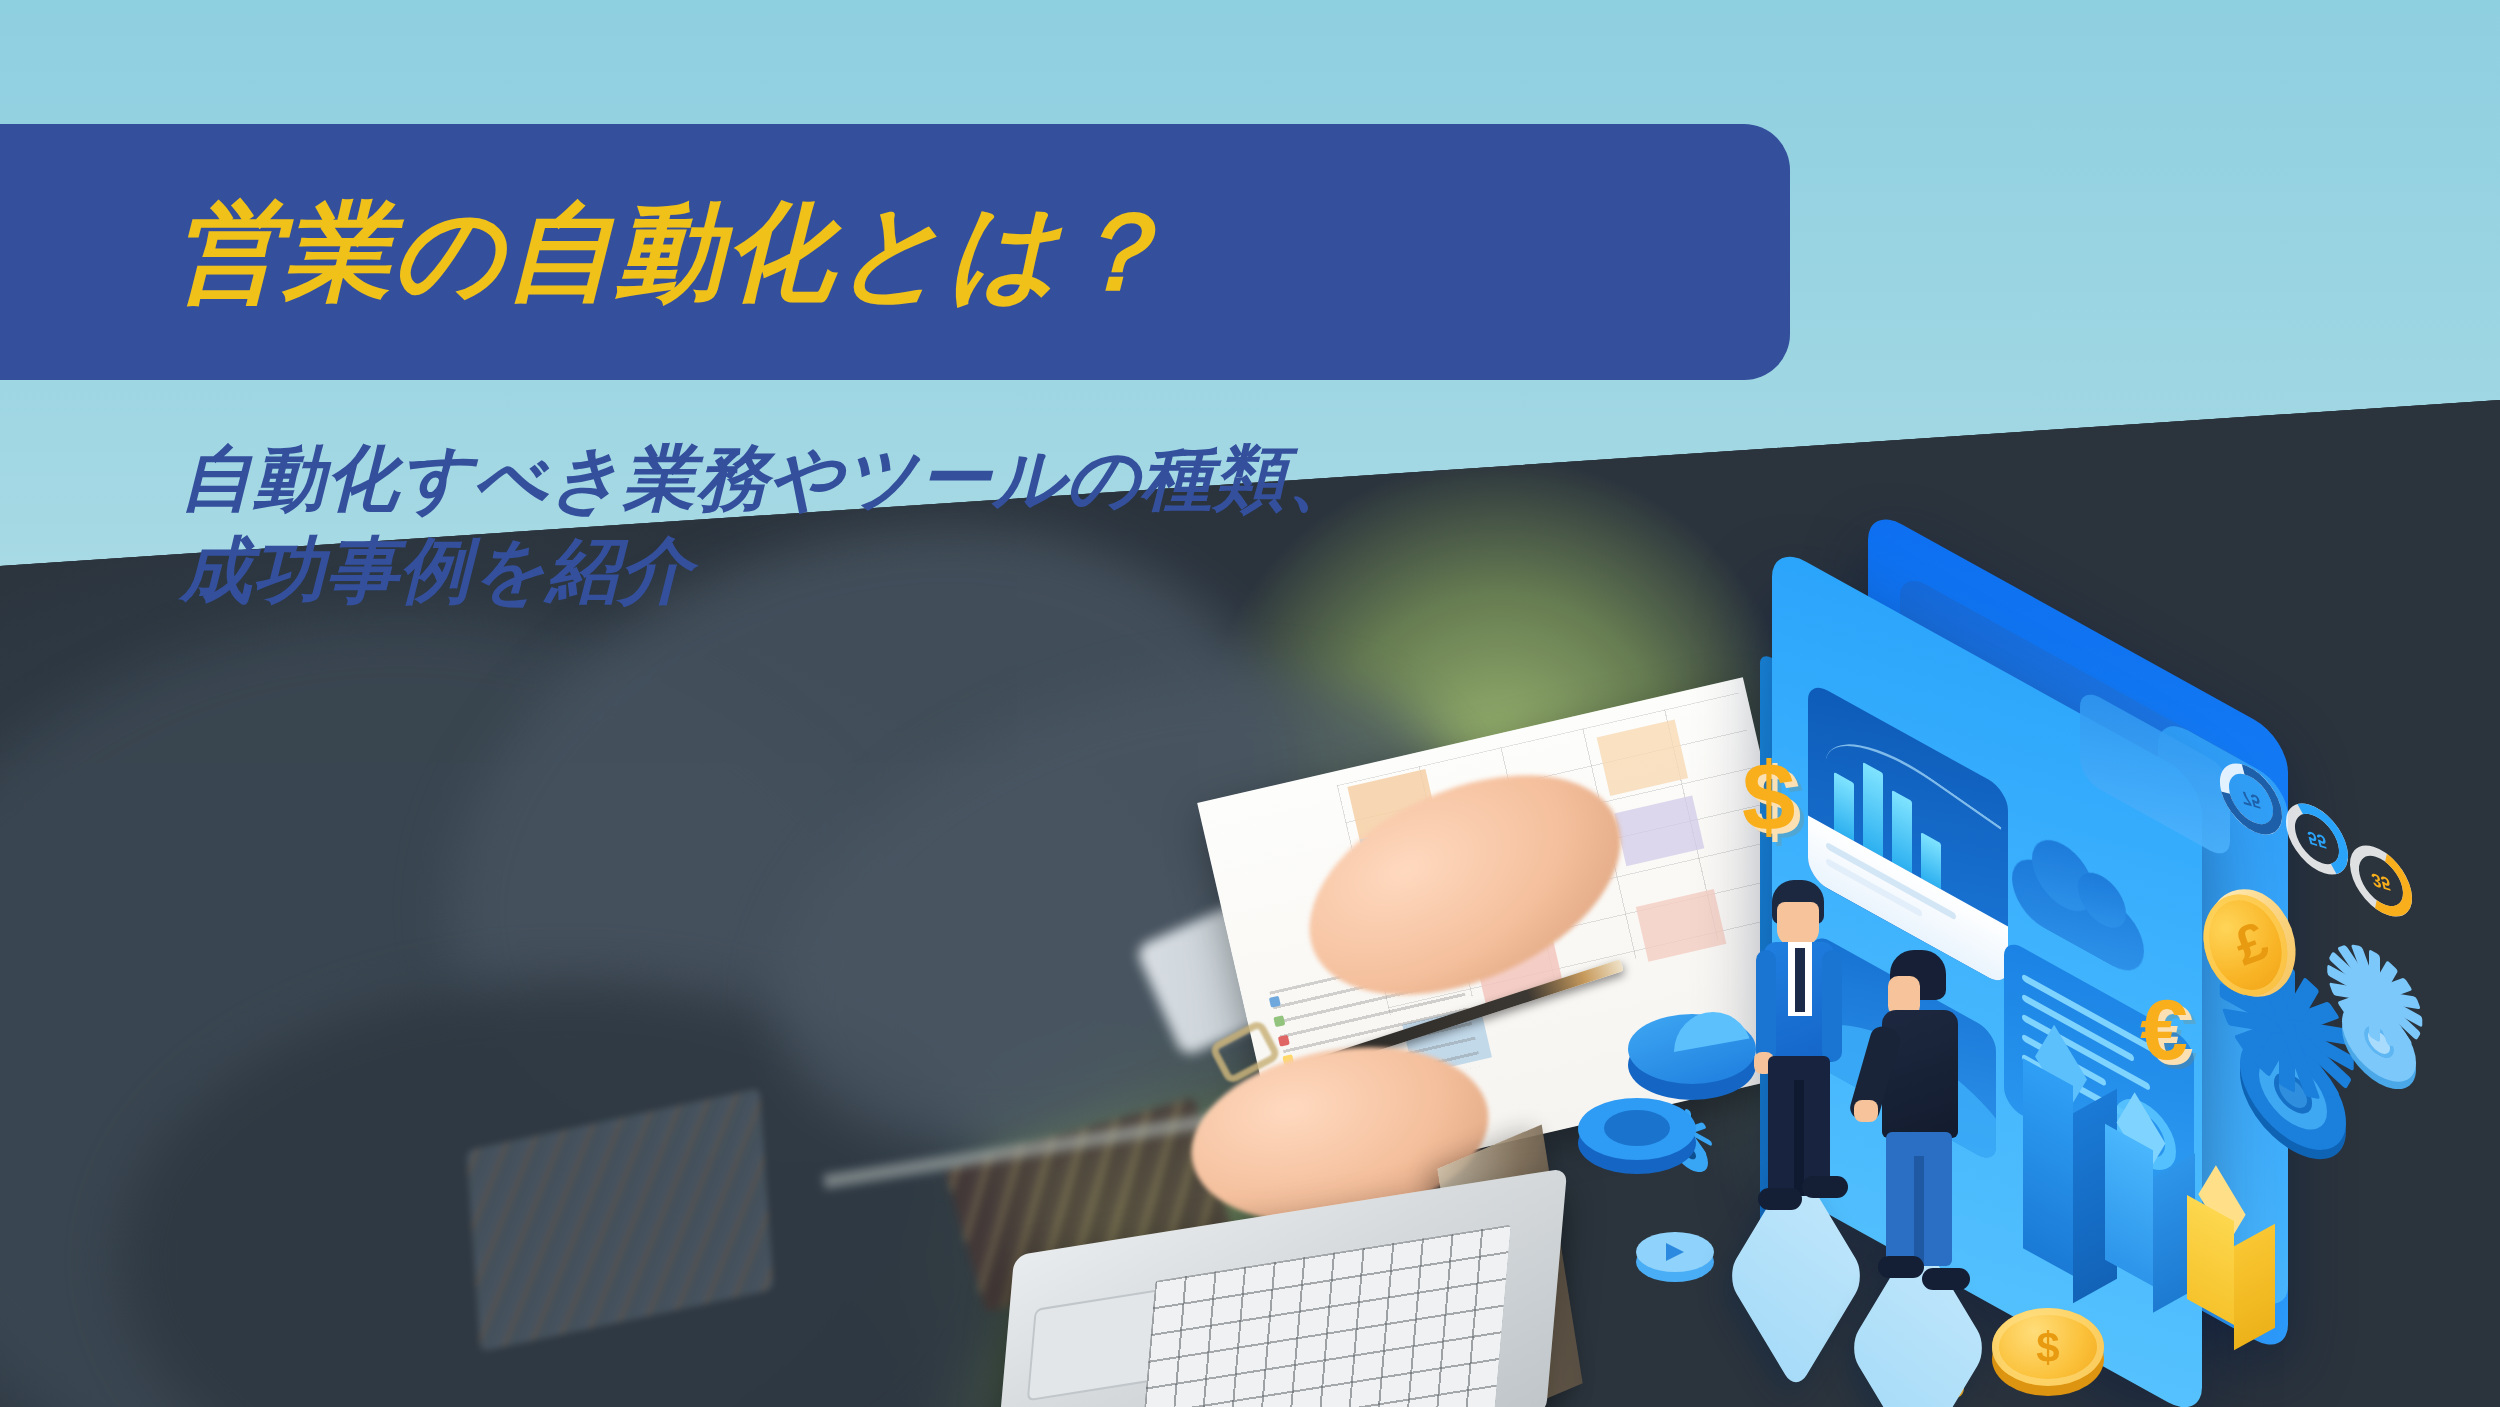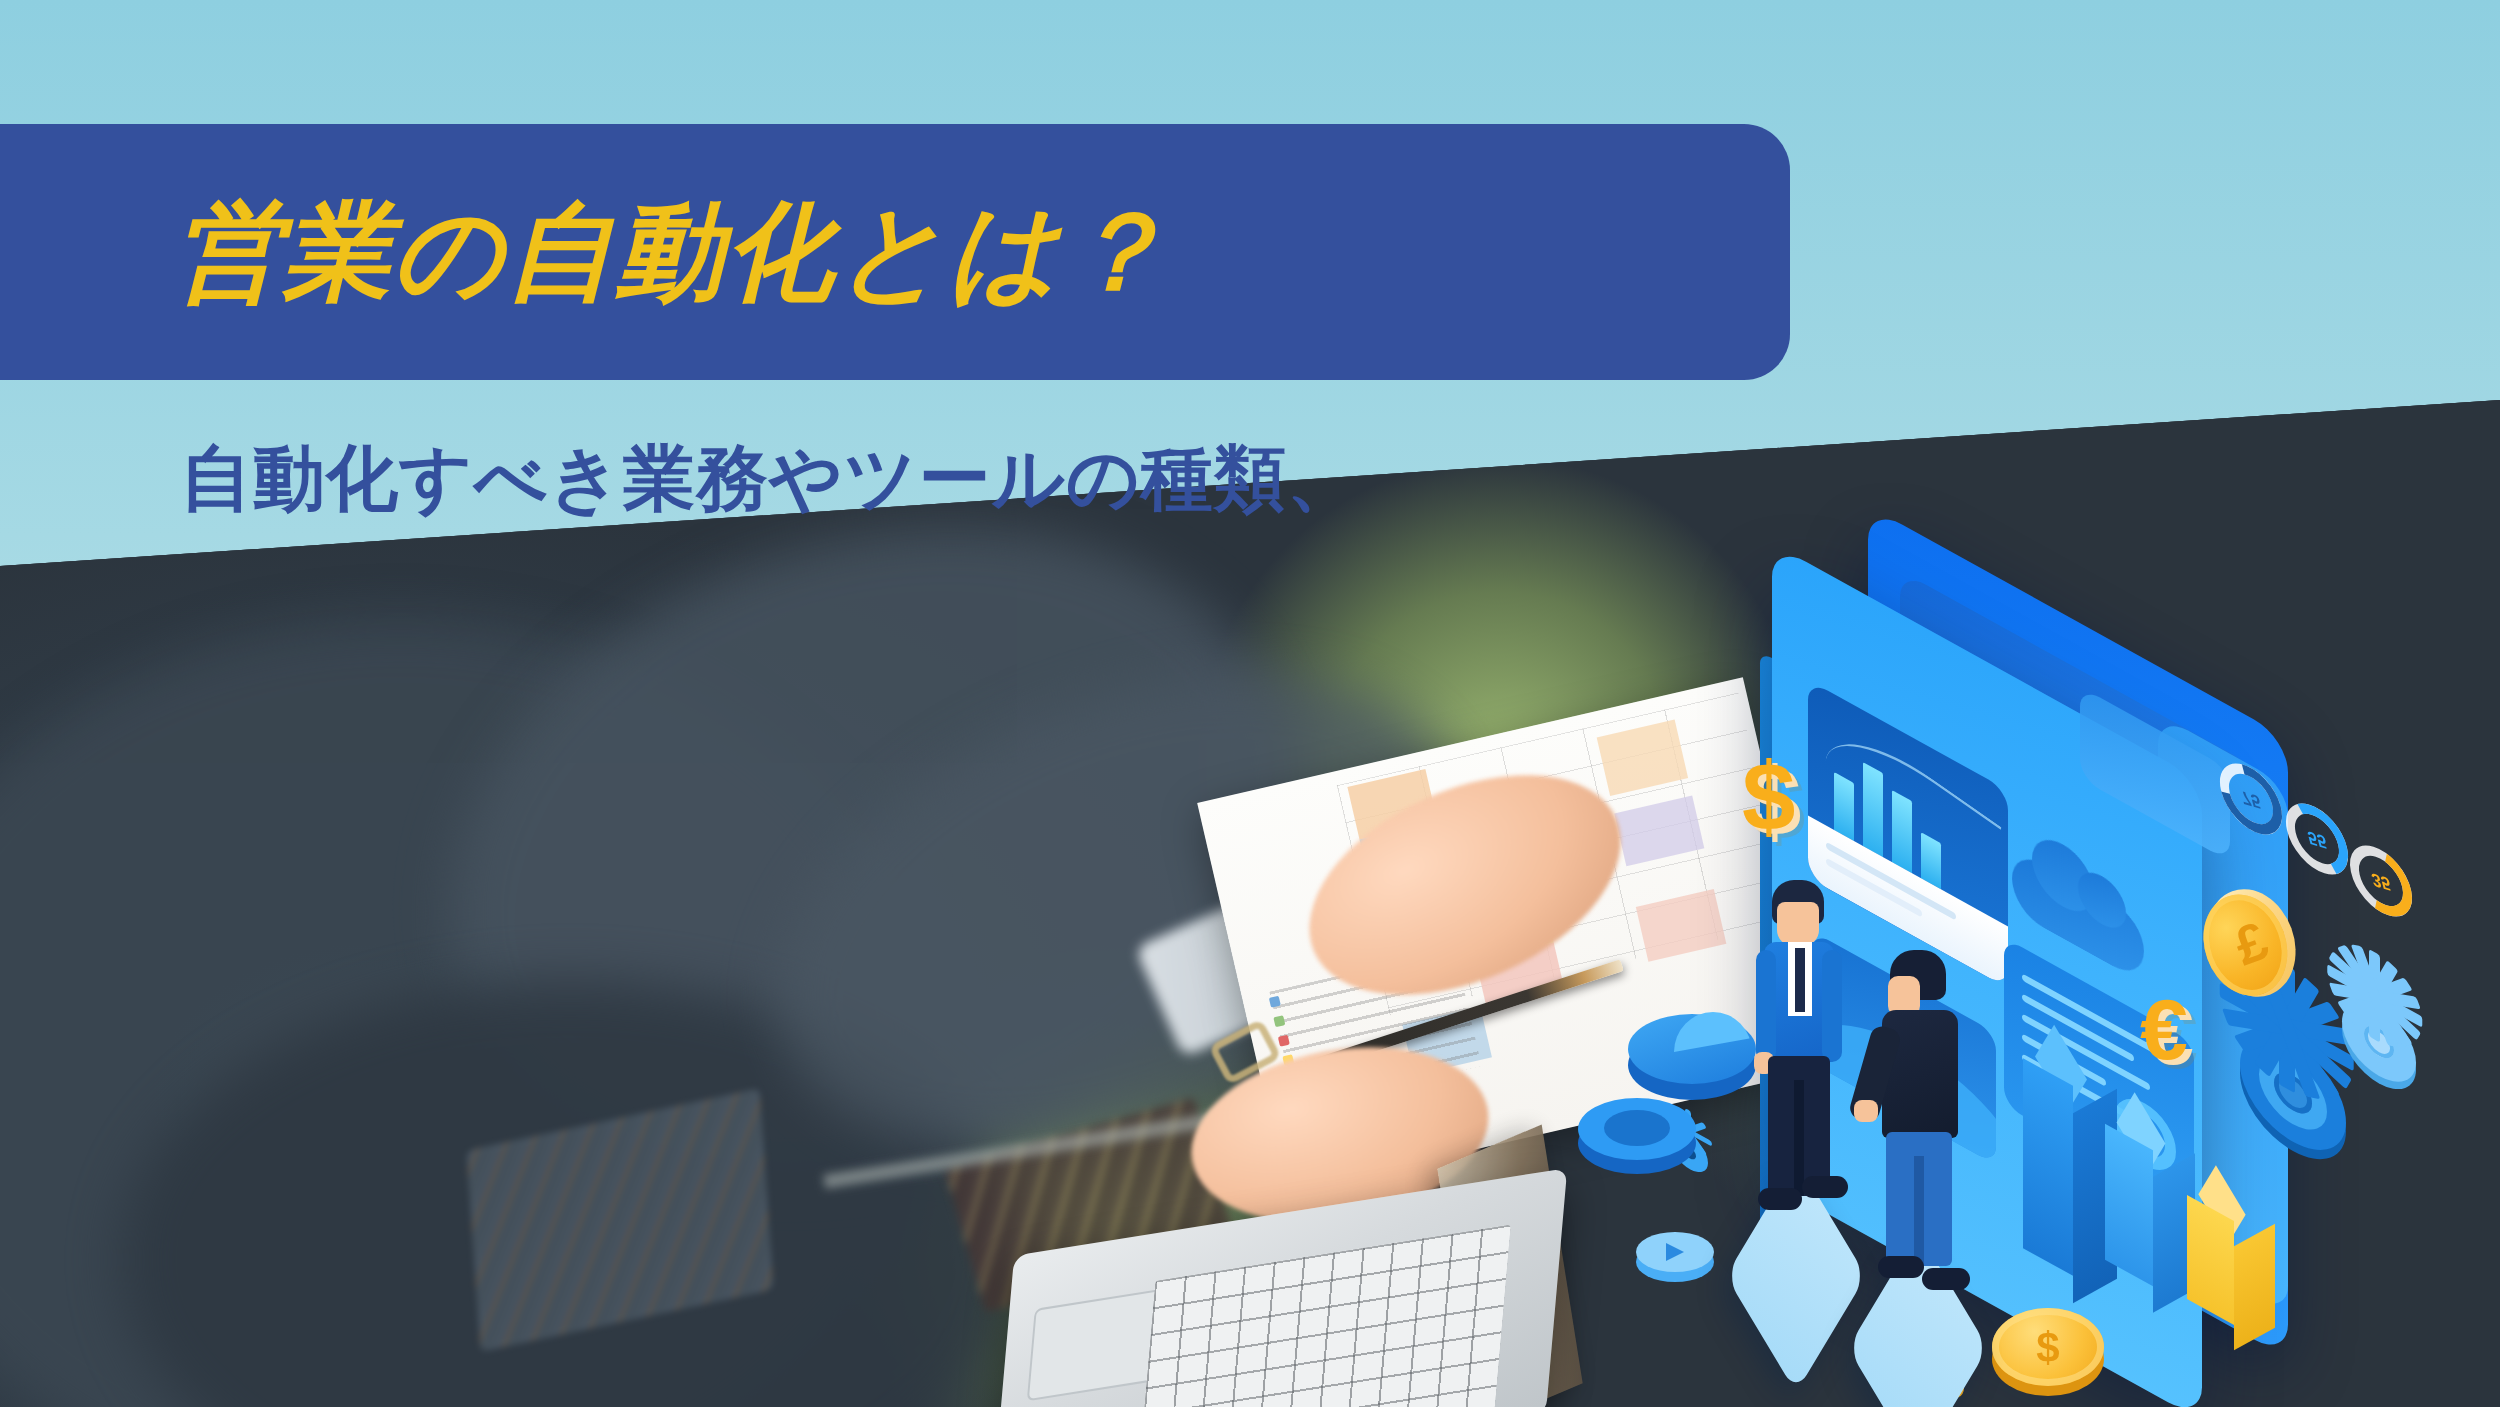--- a/index.html
+++ b/index.html
@@ -294,21 +294,21 @@
     white-space: nowrap;
   }
   .subtitle {
     position: absolute; left: 180px; top: 432px;
     color: #34509d;
     font-size: 72px;
     font-weight: 700;
     line-height: 1.28;
     letter-spacing: 1px;
   }
-  .subtitle span { display: block; white-space: nowrap; }
+  .subtitle span { display: block; white-space: nowrap; font-style: italic; }
 </style>
 </head>
 <body>
 
 <div class="hero">
 
   <div class="photo-layer">
     <div class="photo-inner"></div>
 
     <div class="photo-shape suit-a"></div>
@@ -534,15 +534,16 @@
     </div>
 
   </div>
 
   <div class="title-banner">
     <div class="title-text">営業の自動化とは？</div>
   </div>
 
   <div class="subtitle">
     <span>自動化すべき業務やツールの種類、</span>
+    <span>成功事例を紹介</span>
   </div>
 
 </div>
 
 </body></html>

